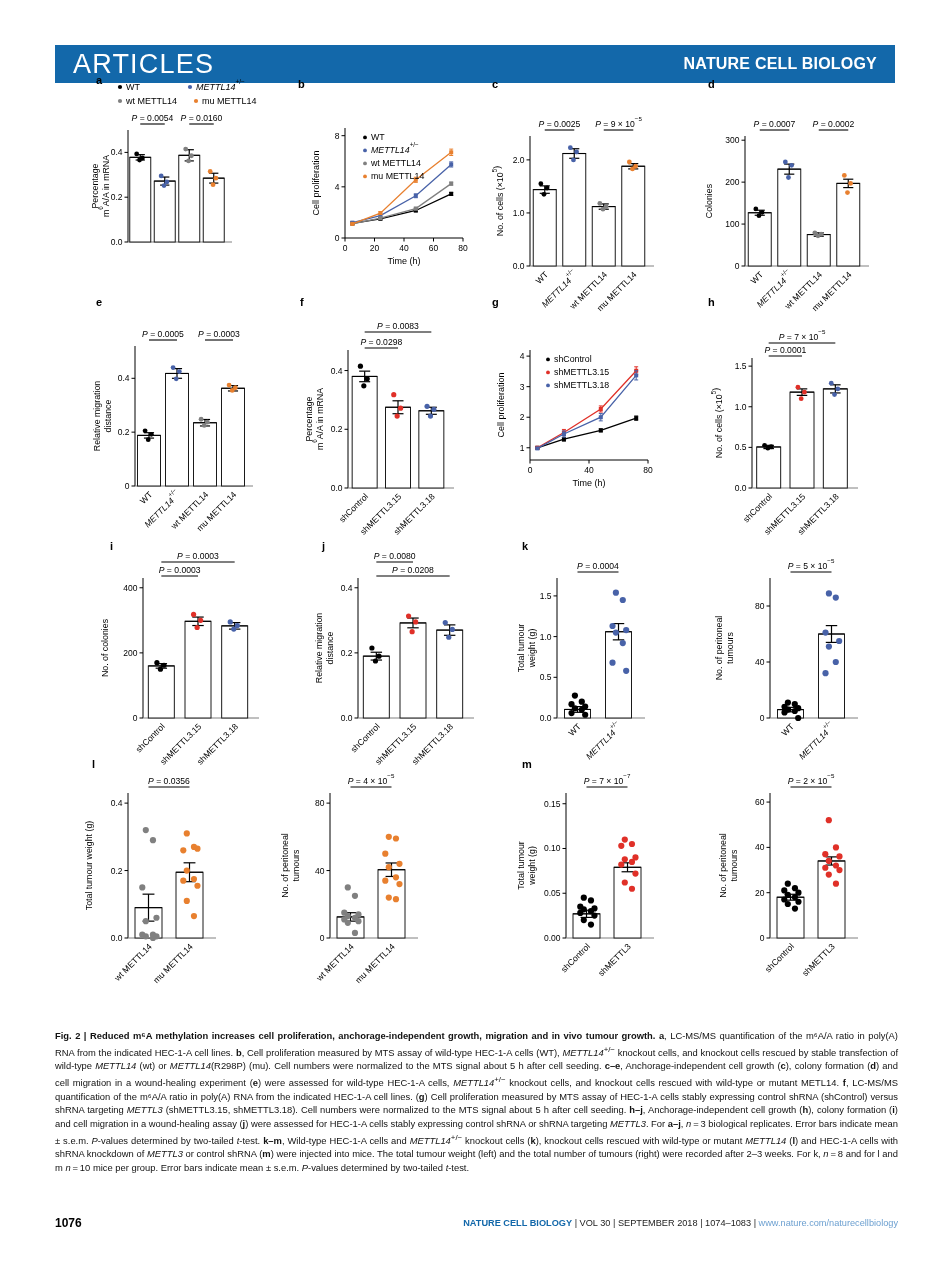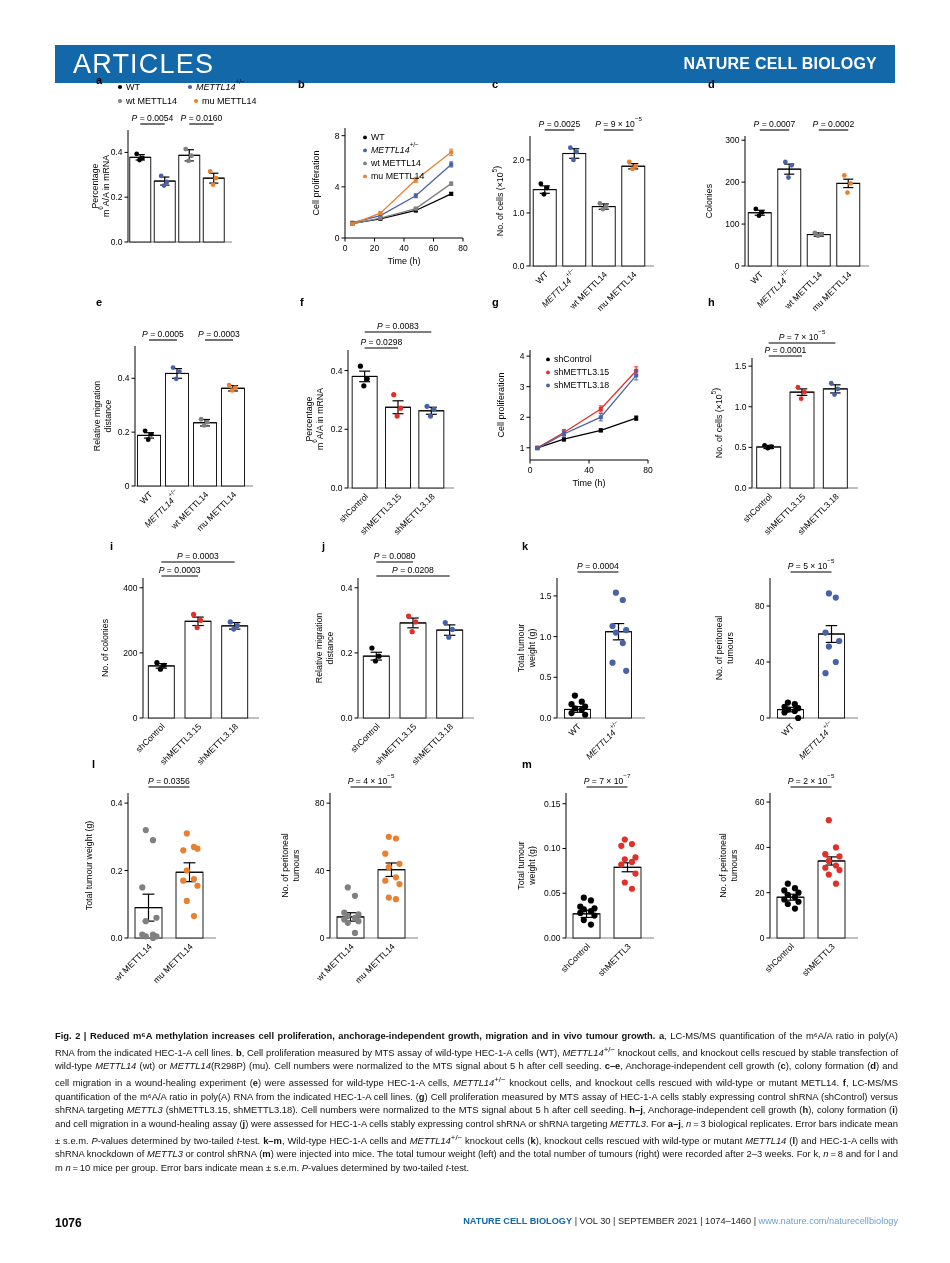--- a/index.html
+++ b/index.html
@@ -38,21 +38,21 @@
     font-size:9.4px; line-height:13.6px; text-align:justify;
     color:#111;
     font-family:"Liberation Sans", sans-serif;
     margin-top:41px;
   }
   .caption b { font-weight:bold; }
   .caption i { font-style:italic; }
 
   
   .footer { position:absolute; left:55px; top:1216px; width:843px;
-            display:flex; align-items:flex-start; }
+            display:flex; align-items:center; }
   .pageno { font-size:12px; font-weight:bold; }
   .foot-right { margin-left:auto; font-size:9.2px; color:#222; }
   .foot-right .j { color:#1368aa; font-weight:bold; }
   .foot-right .u { color:#6b9fd0; }
 </style>
 </head>
 <body>
 
 <div class="hdr">
   <div class="hdr-left">ARTICLES</div>
@@ -911,15 +911,15 @@
 </div>
 
 <div class="caption">
   <span id="cap-title"><b>Fig. 2 | Reduced m⁶A methylation increases cell proliferation, anchorage-independent growth, migration and in vivo tumour growth.</b> </span>
   <span id="cap-body"><b>a</b>, LC-MS/MS quantification of the m⁶A/A ratio in poly(A) RNA from the indicated HEC-1-A cell lines. <b>b</b>, Cell proliferation measured by MTS assay of wild-type HEC-1-A cells (WT), <i>METTL14</i><sup>+/−</sup> knockout cells, and knockout cells rescued by stable transfection of wild-type <i>METTL14</i> (wt) or <i>METTL14</i>(R298P) (mu). Cell numbers were normalized to the MTS signal about 5 h after cell seeding. <b>c–e</b>, Anchorage-independent cell growth (<b>c</b>), colony formation (<b>d</b>) and cell migration in a wound-healing experiment (<b>e</b>) were assessed for wild-type HEC-1-A cells, <i>METTL14</i><sup>+/−</sup> knockout cells, and knockout cells rescued with wild-type or mutant METL14. <b>f</b>, LC-MS/MS quantification of the m⁶A/A ratio in poly(A) RNA from the indicated HEC-1-A cell lines. (<b>g</b>) Cell proliferation measured by MTS assay of HEC-1-A cells stably expressing control shRNA (shControl) versus shRNA targeting <i>METTL3</i> (shMETTL3.15, shMETTL3.18). Cell numbers were normalized to the MTS signal about 5 h after cell seeding. <b>h–j</b>, Anchorage-independent cell growth (<b>h</b>), colony formation (<b>i</b>) and cell migration in a wound-healing assay (<b>j</b>) were assessed for HEC-1-A cells stably expressing control shRNA or shRNA targeting <i>METTL3</i>. For <b>a–j</b>, <i>n</i> = 3 biological replicates. Error bars indicate mean ± s.e.m. <i>P</i>-values determined by two-tailed <i>t</i>-test. <b>k–m</b>, Wild-type HEC-1-A cells and <i>METTL14</i><sup>+/−</sup> knockout cells (<b>k</b>), knockout cells rescued with wild-type or mutant <i>METTL14</i> (<b>l</b>) and HEC-1-A cells with shRNA knockdown of <i>METTL3</i> or control shRNA (<b>m</b>) were injected into mice. The total tumour weight (left) and the total number of tumours (right) were recorded after 2–3 weeks. For k, <i>n</i> = 8 and for l and m <i>n</i> = 10 mice per group. Error bars indicate mean ± s.e.m. <i>P</i>-values determined by two-tailed <i>t</i>-test.</span>
 </div>
 
 <div class="footer">
   <div class="pageno">1076</div>
   <div class="foot-right">
-    <span class="j">NATURE CELL BIOLOGY</span><span> | </span><span>VOL 30</span><span> | </span><span>SEPTEMBER 2021</span><span> | </span><span>1074–1460</span><span> | </span><span class="u">www.nature.com/naturecellbiology</span>
+    <span class="j">NATURE CELL BIOLOGY</span><span> | </span><span>VOL 30</span><span> | </span><span>SEPTEMBER 2018</span><span> | </span><span>1074–1083</span><span> | </span><span class="u">www.nature.com/naturecellbiology</span>
   </div>
 </div>
 
 </body></html>

